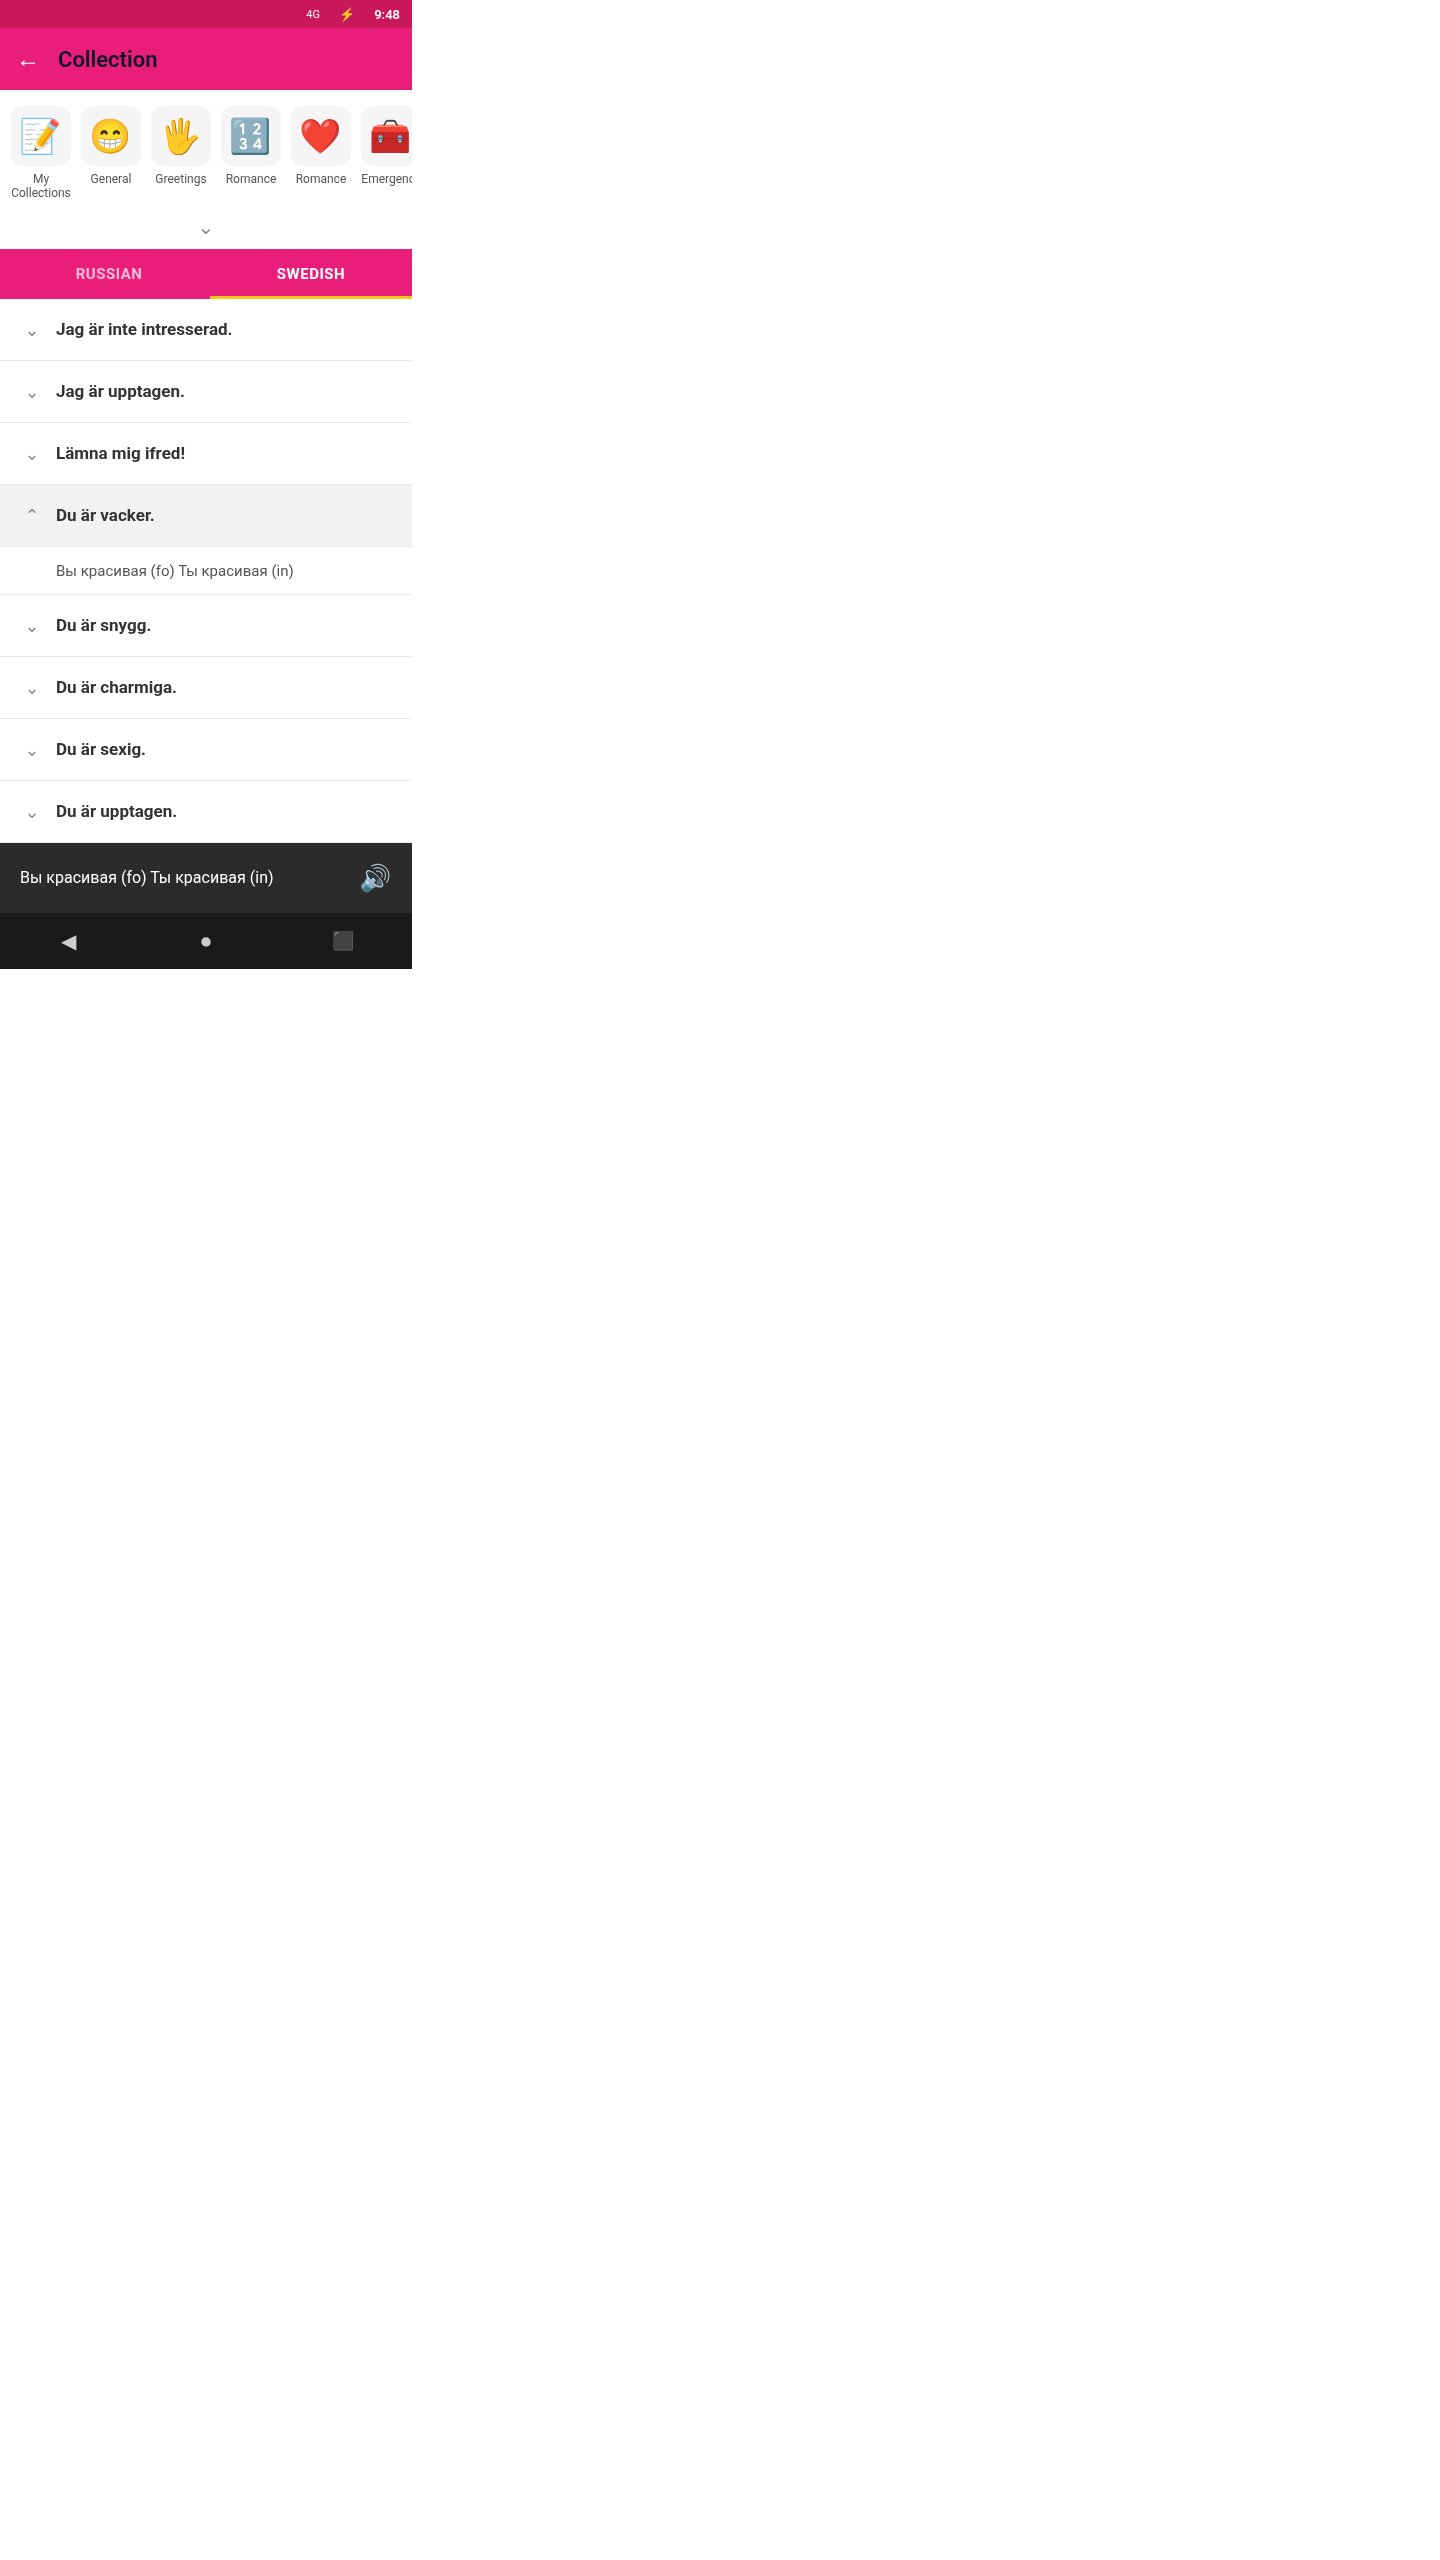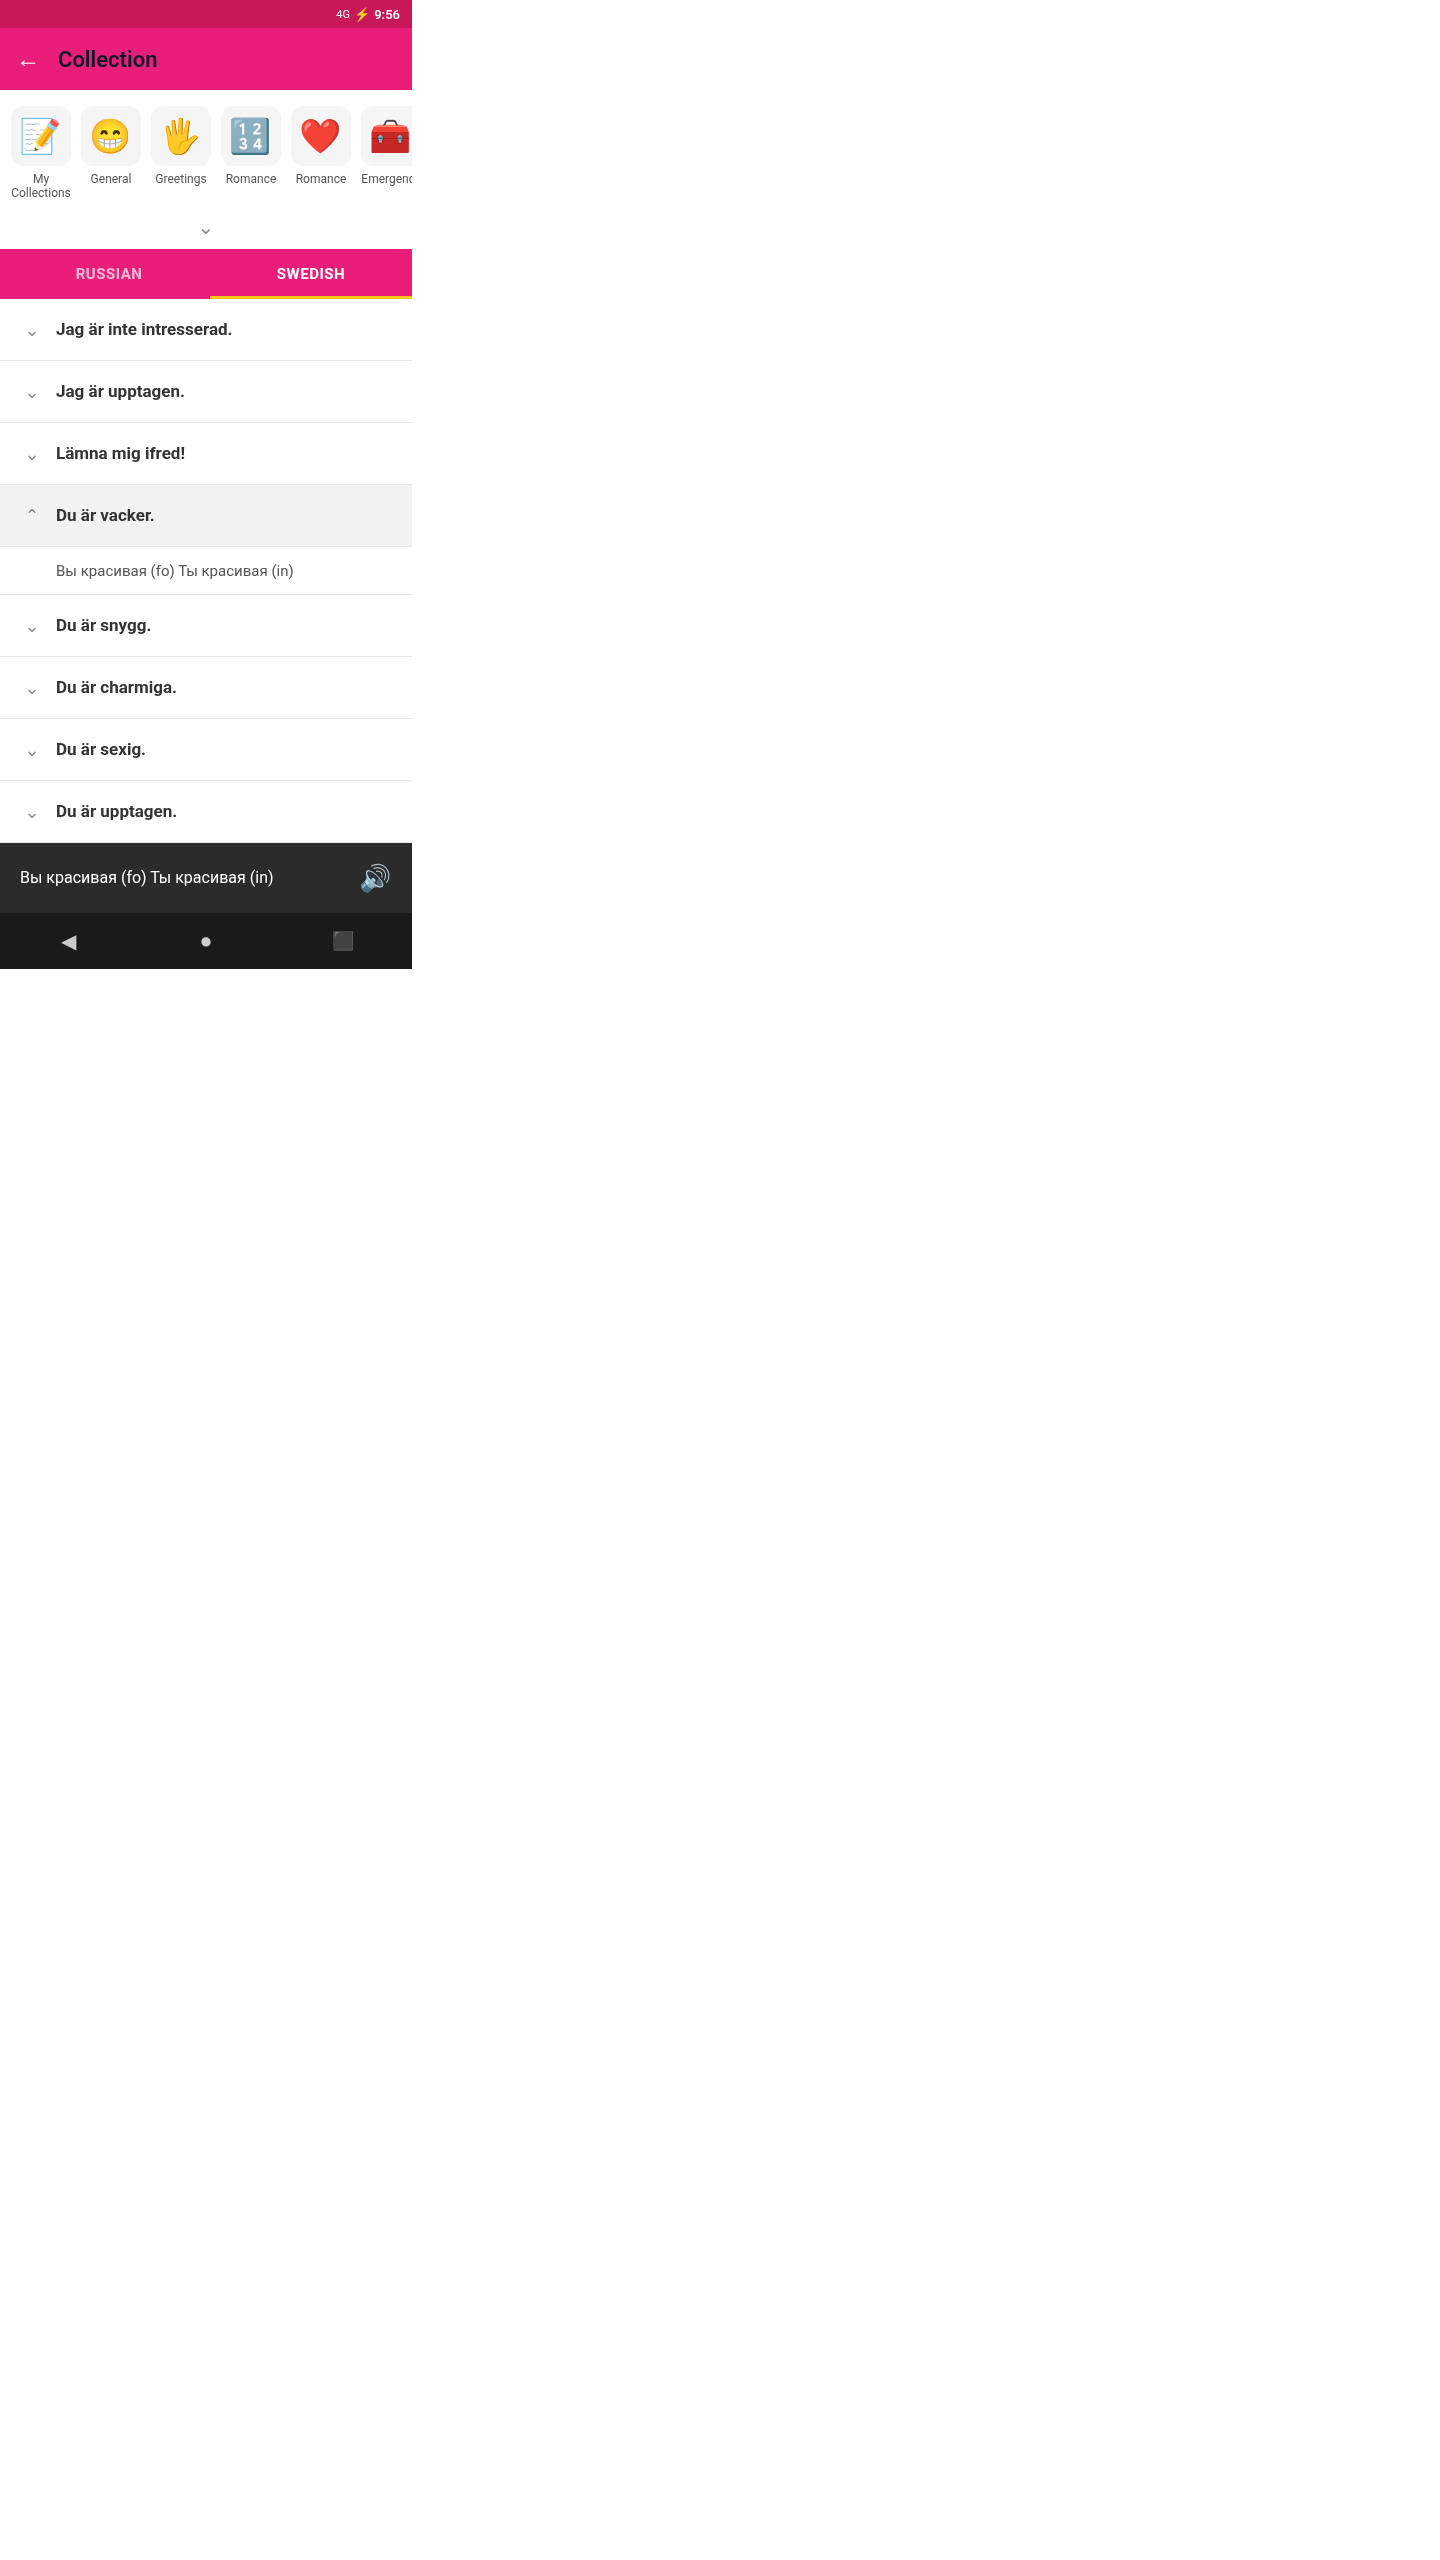--- a/index.html
+++ b/index.html
@@ -20,21 +20,21 @@
       height: 28px;
       display: flex;
       align-items: center;
       justify-content: flex-end;
       padding: 0 12px;
       gap: 6px;
     }
     .status-bar-icons {
       display: flex;
       align-items: center;
-      gap: 4px;
+      gap: 19px;
     }
     .status-text {
       color: #fff;
       font-size: 13px;
       font-weight: 600;
     }
     .signal-icon { color: #fff; font-size: 11px; }
     .battery-icon { color: #fff; font-size: 13px; }
 
     
@@ -239,21 +239,21 @@
       font-size: 18px;
     }
   </style>
 </head>
 <body>
 
 <div class="status-bar">
   <div class="status-bar-icons">
     <span class="signal-icon">4G</span>
     <span class="battery-icon">⚡</span>
-    <span class="status-text">9:56</span>
+    <span class="status-text">9:48</span>
   </div>
 </div>
 
 <div class="top-bar">
   <span class="back-arrow">←</span>
   <span class="top-bar-title">Collection</span>
 </div>
 
 <div class="category-scroll">
 <div class="category-item">

